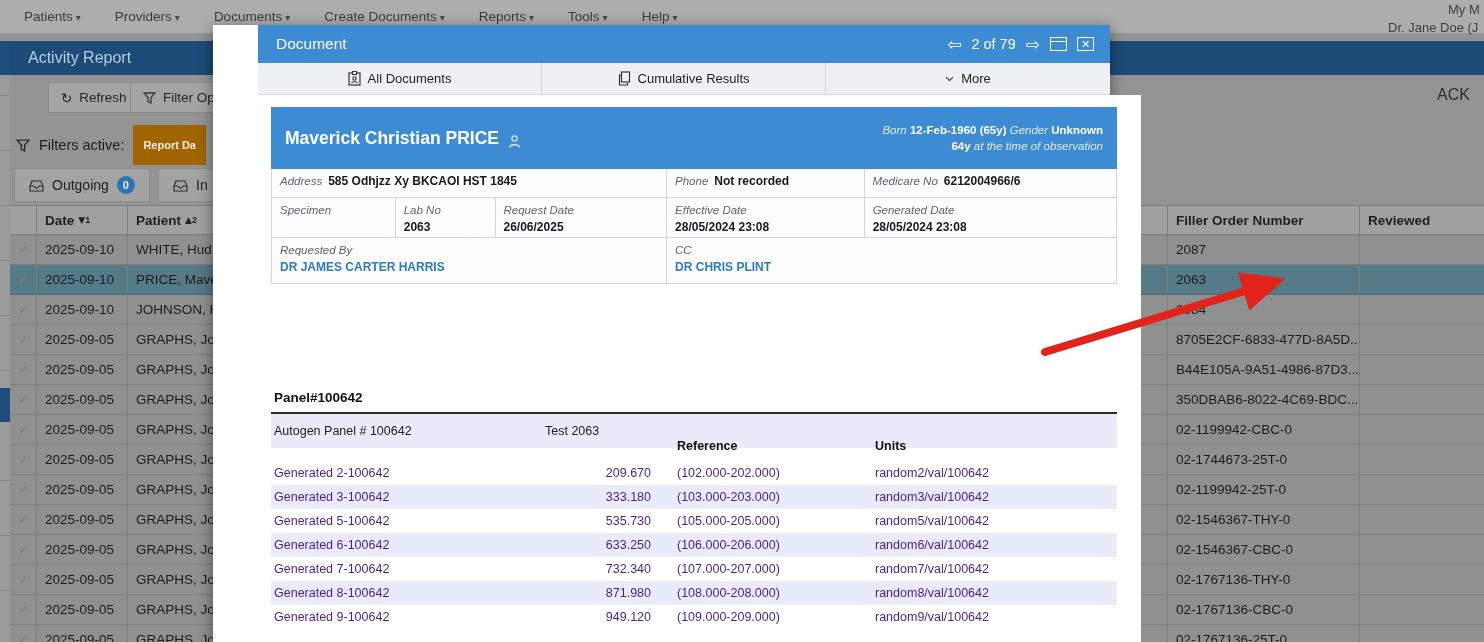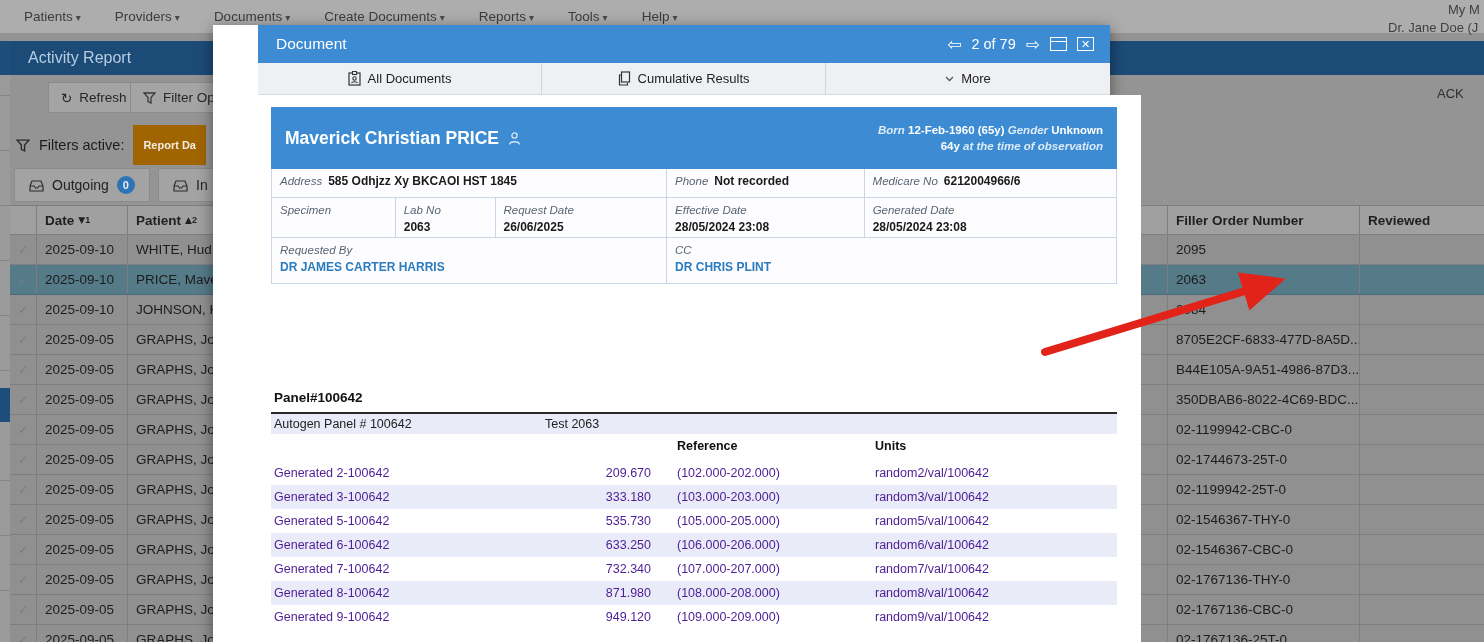--- a/index.html
+++ b/index.html
@@ -47,21 +47,21 @@
   .bgt-cell { display:flex; align-items:center; padding:0 8px; border-right:1px solid #7e7e7e; overflow:hidden; white-space:nowrap; }
   .c-check { width:27px; justify-content:center; color:#7b7b7b; font-family:"DejaVu Sans",sans-serif; font-size:12px; }
   .c-date { width:91px; }
   .c-patient { width:997px; }
   .c-gap { width:43px; }
   .c-filler { width:192px; }
   .c-reviewed { width:124px; border-right:none; }
   sub.sortn { font-size:9px; }
   .sort-glyph { font-size:9px; font-family:"DejaVu Sans",sans-serif; margin-left:4px; }
 
-  .ack-text { color:#2e2e2e; font-size:13px; white-space:nowrap; }
+  .ack-text { color:#2e2e2e; font-size:16px; white-space:nowrap; }
 
   
   .modal { left:213px; top:25px; width:897px; height:617px; background:#fff;
            box-shadow:0 3px 14px rgba(0,0,0,.45);padding-left:45px; }
   .modal-title { height:38px; background:#3c8bd3; color:#fff; display:flex; align-items:center;
                  padding:0 16px 0 18px; font-size:15.5px; }
   .modal-controls { margin-left:auto; display:flex; align-items:center; gap:10px; font-size:14.5px; }
   .nav-arrow { font-family:"DejaVu Sans",sans-serif; font-size:17px; cursor:pointer; }
   .win-icon { width:17px; height:14px; border:1.6px solid #fff; position:relative; cursor:pointer; }
   .win-icon::after { content:""; position:absolute; left:0; right:0; top:2.5px; border-top:1.6px solid #fff; }
@@ -71,39 +71,39 @@
   .modal-tabs { height:32px; background:#eef0f3; border-bottom:1px solid #d7dade; display:flex; }
   .mtab { width:299px; display:flex; align-items:center; justify-content:center; gap:7px;
           font-size:13px; color:#222; border-right:1px solid #d2d5d9; cursor:pointer; }
   .mtab:last-child { border-right:none; }
   .mtab svg { display:block; }
 
   .modal-body { position:relative; width:883px; height:547px; background:#fff; overflow:hidden; }
 
   .phead { position:absolute; left:13px; top:12px; width:846px; height:62px; background:#3c8bd3; color:#fff;
            display:flex; align-items:center; padding:0 14px; }
-  .pname { font-size:17.5px; font-weight:bold; display:flex; align-items:center; gap:8px; }
+  .pname { font-size:17.5px; font-weight:bold; display:flex; align-items:flex-end; gap:8px; }
   .pdemo { margin-left:auto; width:240px; text-align:right; font-size:11.5px; line-height:16px; color:#eef5fb; }
-  .pdemo i { font-style:italic; font-weight:bold; color:#dcebf7; }
+  .pdemo i { font-style:italic; font-weight:normal; color:#dcebf7; }
   .pdemo b { font-weight:bold; color:#fff; }
 
   .igrid { position:absolute; left:13px; top:74px; width:846px; font-size:12px; color:#1a1a1a;
            border:1px solid #c9d6e8; border-top:none; background:#fdfdff; }
   .irow { display:flex; border-bottom:1px solid #c9d6e8; }
   .irow:last-child { border-bottom:none; }
   .icell { padding:5px 8px; border-right:1px solid #c9d6e8; overflow:hidden; white-space:nowrap; }
   .icell:last-child { border-right:none; }
   .ilabel { font-style:italic; color:#5a6572; font-size:11.5px; }
   .ival { font-weight:bold; color:#1a1a1a; }
   .inline-pair .ilabel { margin-right:6px; }
   .stack .ival { display:block; margin-top:3px; }
   .link { color:#2b7bbf; font-weight:bold; cursor:pointer; }
 
   .panel-heading { position:absolute; left:16px; top:295px; font-size:13.5px; font-weight:bold; color:#111; }
-  .autogen-row { position:absolute; left:13px; top:317px; width:846px; height:22px; background:#eaebf8;
+  .autogen-row { position:absolute; left:13px; top:317px; width:846px; height:36px; background:#eaebf8;
                  border-top:2px solid #2a2a2a; display:flex; align-items:center; font-size:12.5px; color:#222; }
   .autogen-row .ag-name { margin-left:3px; }
   .autogen-row .ag-test { position:absolute; left:274px; }
 
   .rhead { position:absolute; left:13px; top:247px; width:846px; height:20px; font-size:12.5px; font-weight:bold; color:#111; }
   .results { position:absolute; left:13px; top:269px; width:846px; }
   .rrow { position:relative; height:24px; font-size:12.5px; color:#4c1d95; display:flex; align-items:center; }
   .rrow:nth-child(even) { background:#eaebf8; }
   .r-name { position:absolute; left:3px; }
   .r-val { position:absolute; left:280px; width:100px; text-align:right; }
@@ -201,21 +201,21 @@
     <div class="bgt-cell c-reviewed">
         <span>Reviewed</span>
       </div>
   </div>
   <div id="bg-rows">
       <div class="bgt-row">
         <div class="bgt-cell c-check">✓</div>
         <div class="bgt-cell c-date">2025-09-10</div>
         <div class="bgt-cell c-patient">WHITE, Hud</div>
         <div class="bgt-cell c-gap"></div>
-        <div class="bgt-cell c-filler">2095</div>
+        <div class="bgt-cell c-filler">2087</div>
         <div class="bgt-cell c-reviewed"></div>
       </div>
       <div class="bgt-row selected">
         <div class="bgt-cell c-check">✓</div>
         <div class="bgt-cell c-date">2025-09-10</div>
         <div class="bgt-cell c-patient">PRICE, Mave</div>
         <div class="bgt-cell c-gap"></div>
         <div class="bgt-cell c-filler">2063</div>
         <div class="bgt-cell c-reviewed"></div>
       </div>

